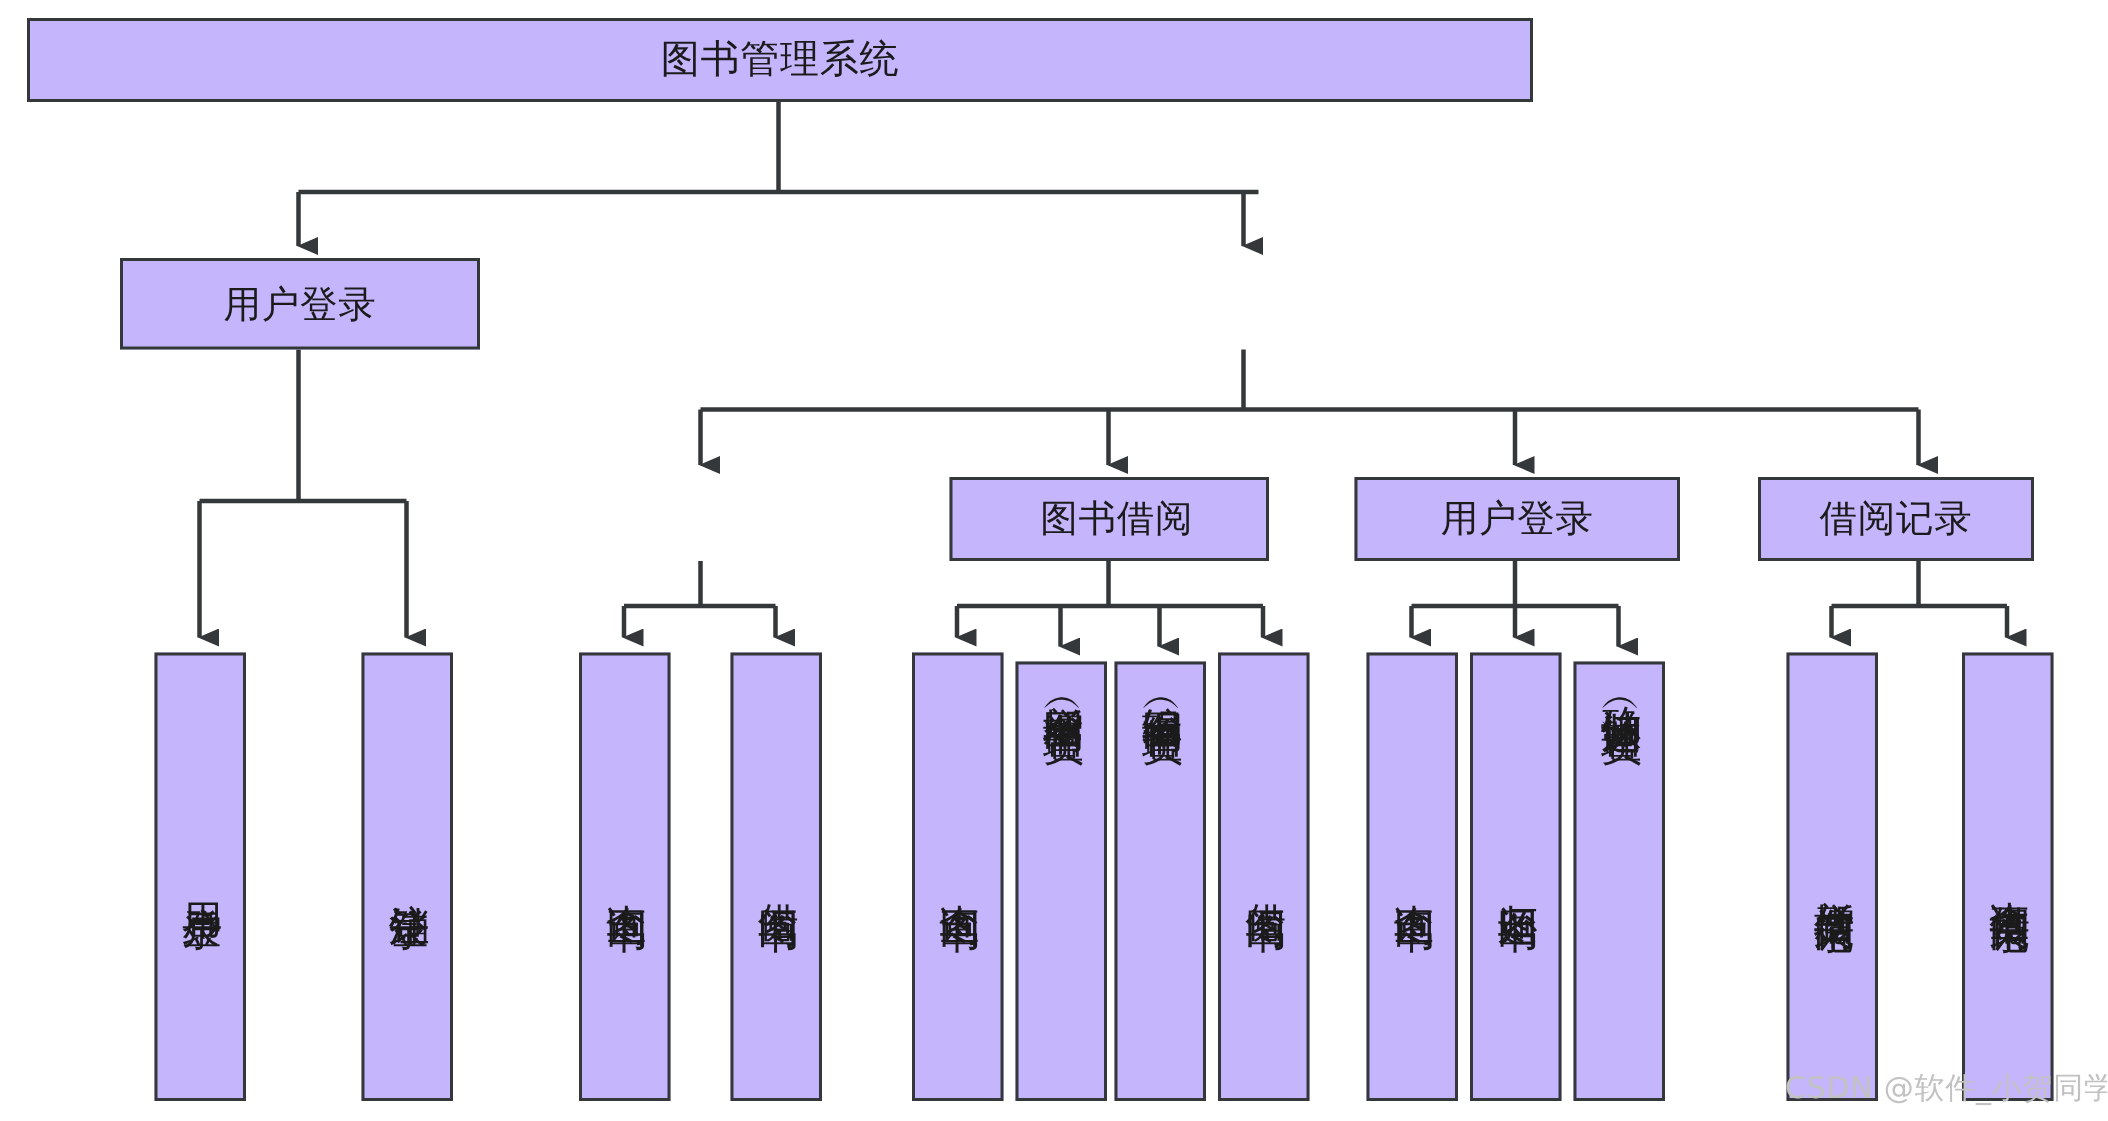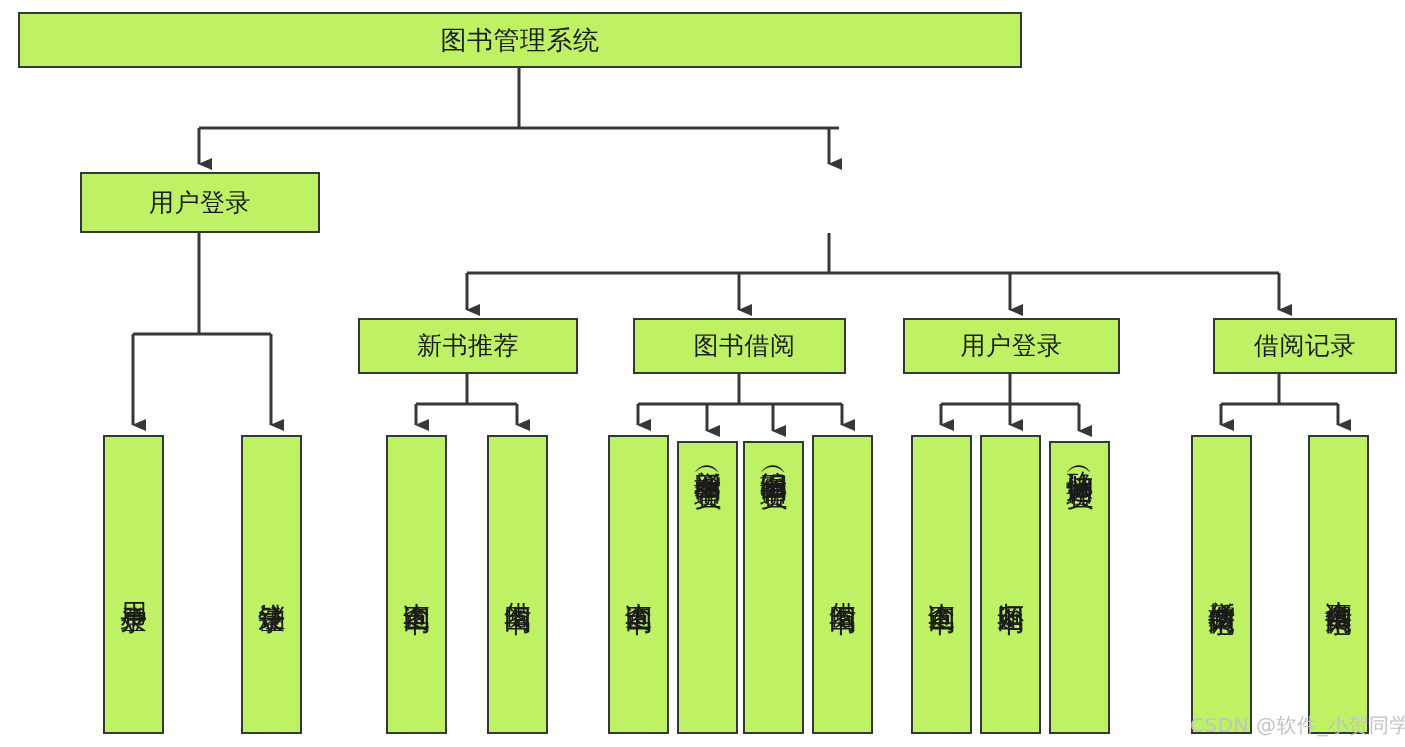--- a/index.html
+++ b/index.html
@@ -22,21 +22,21 @@
     position: absolute;
     left: 0;
     top: 0;
     width: 1405px;
     height: 747px;
   }
   .node {
     position: absolute;
     box-sizing: border-box;
     border: 2px solid #35383b;
-    background: #bef264;
+    background: #c4b5fd;
     display: flex;
     align-items: center;
     justify-content: center;
     color: #1b1b1b;
   }
   .node-label {
     display: block;
     text-align: center;
     line-height: 1.02;
     letter-spacing: 0.5px;
@@ -137,30 +137,27 @@
   </svg>
 
   <div class="node horiz root" style="left:18px; top:12px; width:1004px; height:56px;">
     <span class="node-label">图书管理系统</span>
   </div>
 
   <div class="node horiz" style="left:80px; top:172px; width:240px; height:61px;">
     <span class="node-label">用户登录</span>
   </div>
 
-  <div class="node horiz" style="left:358px; top:318px; width:220px; height:56px;">
-    <span class="node-label">新书推荐</span>
-  </div>
   <div class="node horiz" style="left:633px; top:318px; width:213px; height:56px;padding-left:10px;">
     <span class="node-label">图书借阅</span>
   </div>
   <div class="node horiz" style="left:903px; top:318px; width:217px; height:56px;">
     <span class="node-label">用户登录</span>
   </div>
-  <div class="node horiz" style="left:1213px; top:318px; width:184px; height:56px;">
+  <div class="node horiz" style="left:1172px; top:318px; width:184px; height:56px;">
     <span class="node-label">借阅记录</span>
   </div>
 
   <div class="node vert center" style="left:103px; top:435px; width:61px; height:299px;">
     <span class="node-label">用户登录</span>
   </div>
   <div class="node vert center" style="left:241px; top:435px; width:61px; height:299px;">
     <span class="node-label">注销登录</span>
   </div>
 

